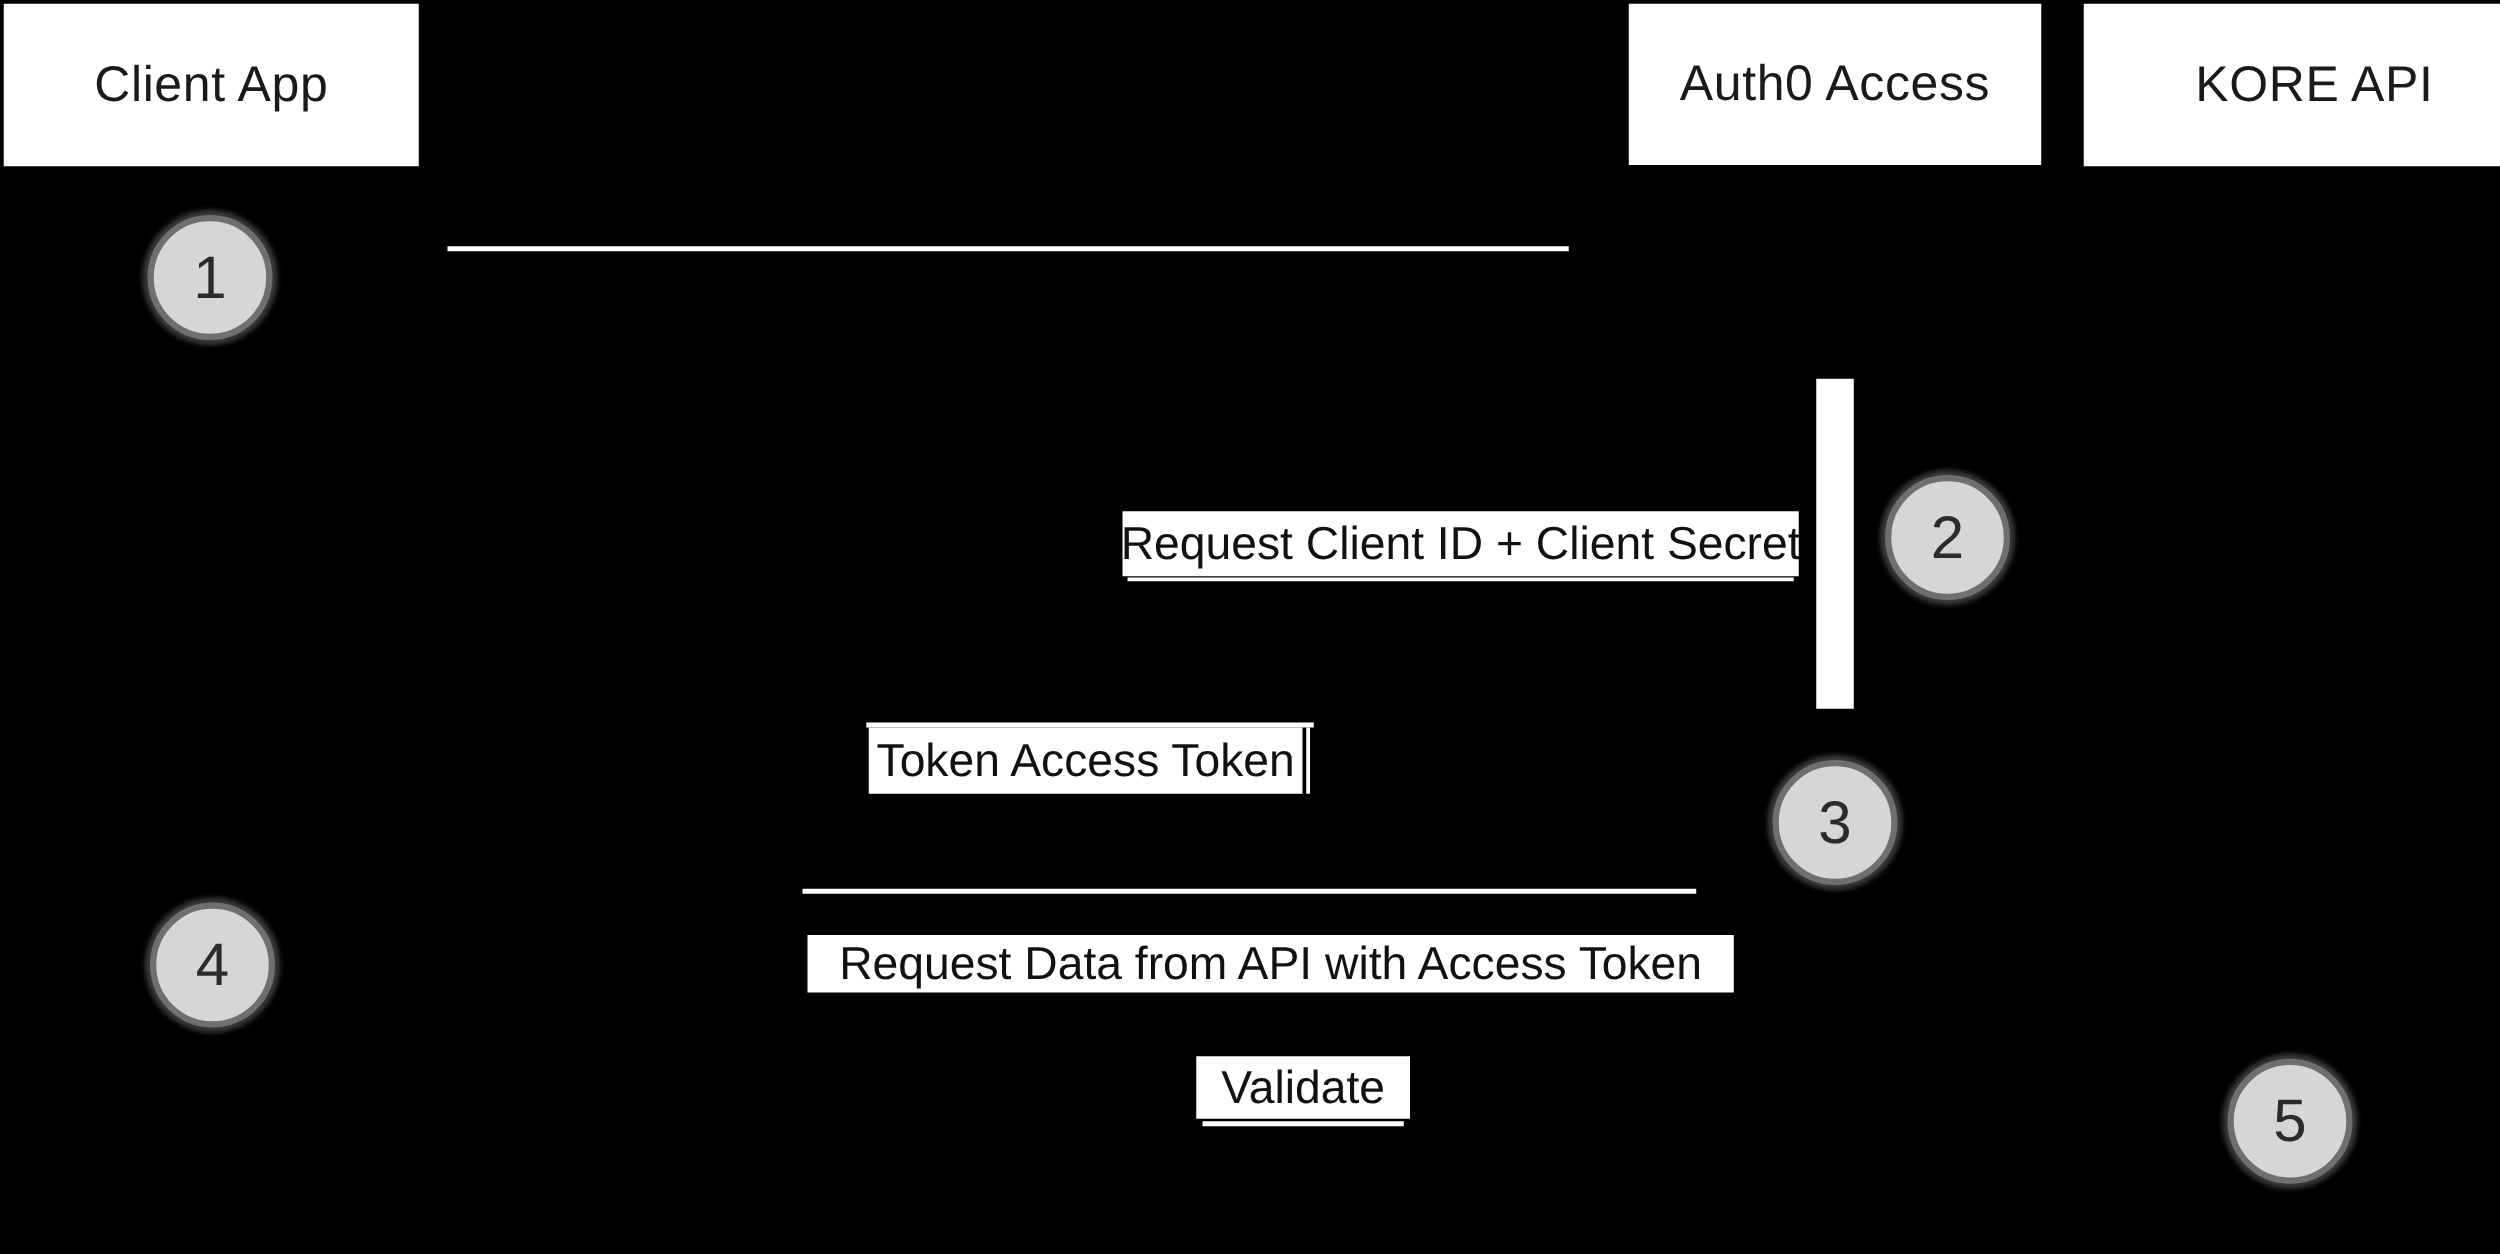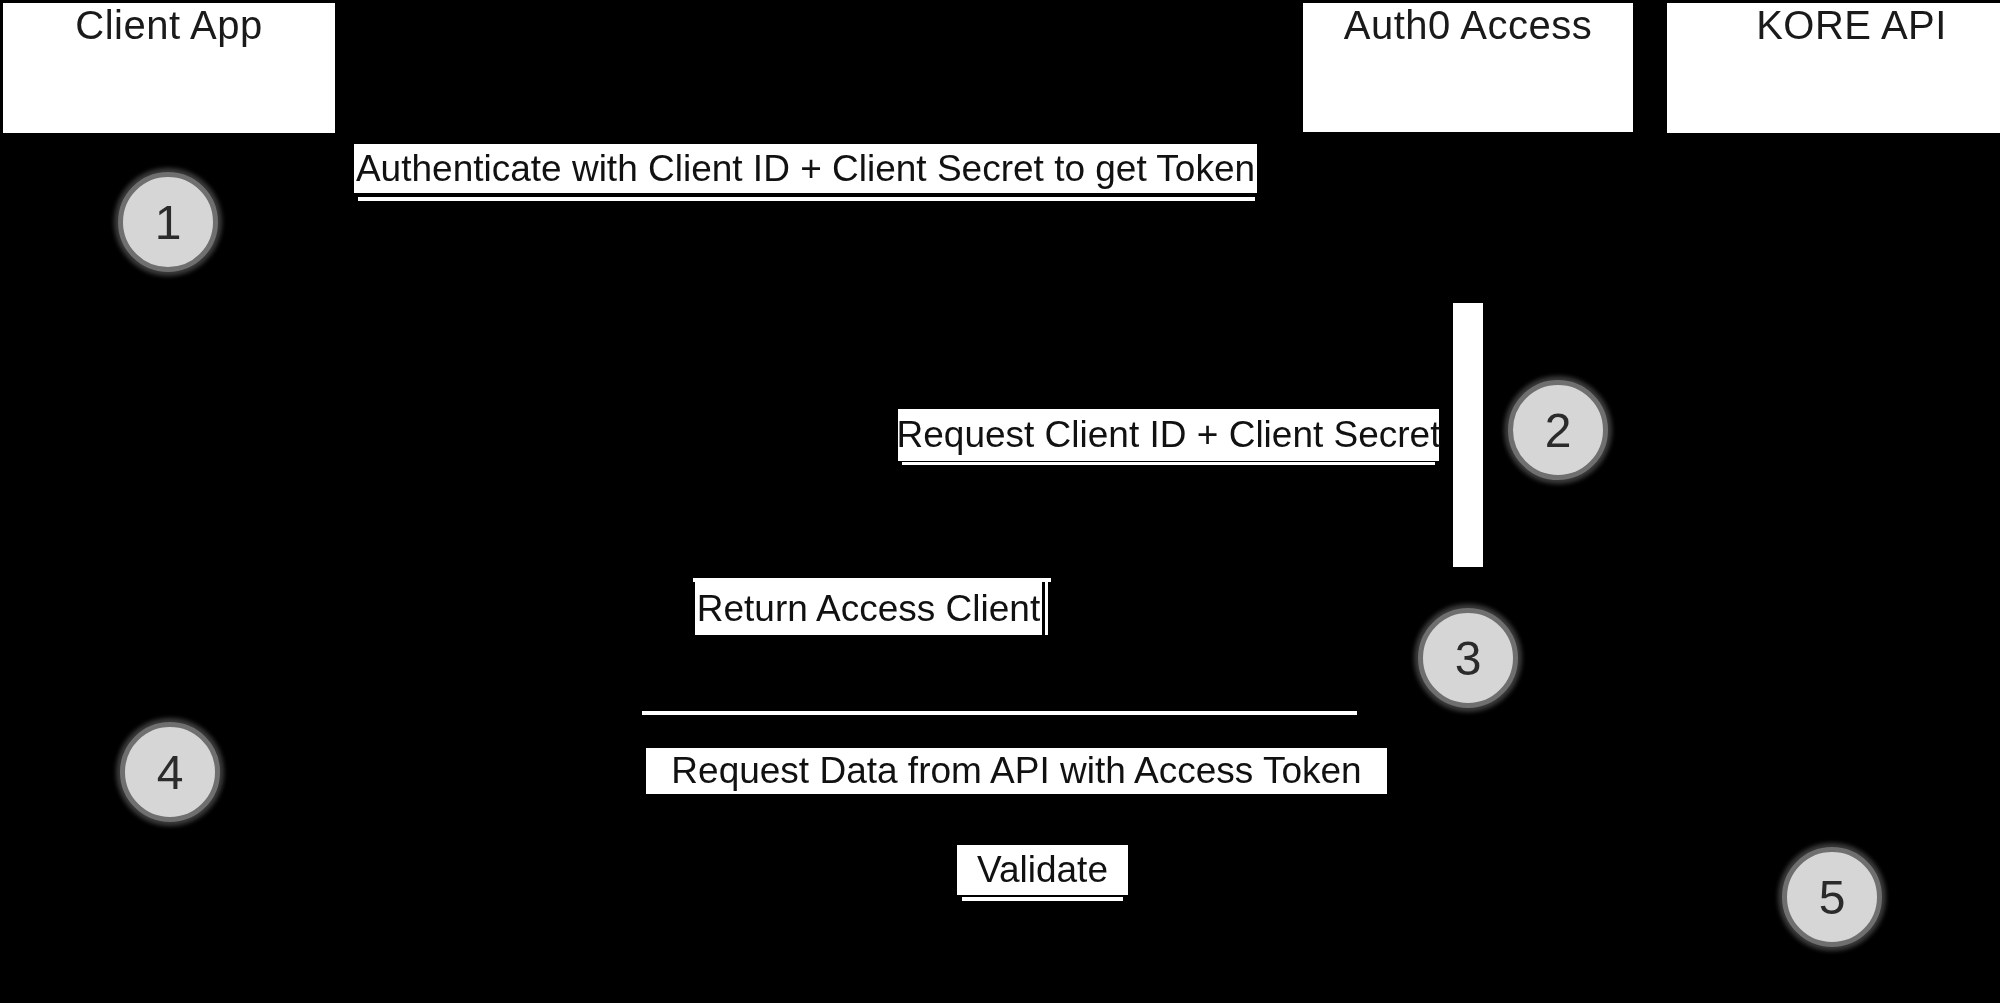--- a/index.html
+++ b/index.html
@@ -9,21 +9,21 @@
   }
   * { margin:0; padding:0; box-sizing:border-box; }
   html,body { background:var(--background); }
   .canvas {
     position:relative; width:2000px; height:1003px; overflow:hidden;
     background:var(--background);
     font-family:"Liberation Sans","DejaVu Sans",sans-serif;
   }
   .actor {
     position:absolute; background:var(--actor-box-bg); color:var(--actor-text);
-    display:flex; align-items:flex-start; justify-content:center;
+    display:flex; align-items:center; justify-content:center;
     font-size:40px; letter-spacing:0.5px; white-space:nowrap;
   }
   .msg {
     position:absolute; background:var(--label-bg); color:var(--label-text);
     display:flex; align-items:center; justify-content:center;
     font-size:37px; white-space:nowrap; overflow:visible;
   }
   .line { position:absolute; background:var(--line); }
   .bar  { position:absolute; background:var(--activation-bar); }
   .step {
@@ -42,35 +42,32 @@
   <div class="actor" style="left:3px; top:3px; width:332px; height:130px;">
     <span>Client App</span>
   </div>
   <div class="actor" style="left:1303px; top:3px; width:330px; height:129px;">
     <span>Auth0 Access</span>
   </div>
   <div class="actor" style="left:1667px; top:3px; width:333px; height:130px;padding-left:36px;">
     <span>KORE API</span>
   </div>
 
-  <div class="msg" style="left:354px; top:144px; width:903px; height:49px;">
-    <span>Authenticate with Client ID + Client Secret to get Token</span>
-  </div>
   <div class="line" style="left:358px; top:197px; width:897px; height:4px;"></div>
 
   <div class="bar" style="left:1453px; top:303px; width:30px; height:264px;"></div>
 
   <div class="msg" style="left:898px; top:409px; width:541px; height:52px;">
     <span>Request Client ID + Client Secret</span>
   </div>
   <div class="line" style="left:902px; top:462px; width:533px; height:3px;"></div>
 
   <div class="line" style="left:693px; top:578px; width:358px; height:4px;"></div>
   <div class="msg" style="left:695px; top:582px; width:347px; height:53px;">
-    <span>Return Access Client</span>
+    <span>Token Access Token</span>
   </div>
   <div class="line" style="left:1045px; top:582px; width:3px; height:53px;"></div>
 
   <div class="line" style="left:642px; top:711px; width:715px; height:4px;"></div>
   <div class="msg" style="left:646px; top:748px; width:741px; height:46px;">
     <span>Request Data from API with Access Token</span>
   </div>
 
   <div class="msg" style="left:957px; top:845px; width:171px; height:50px;">
     <span>Validate</span>

